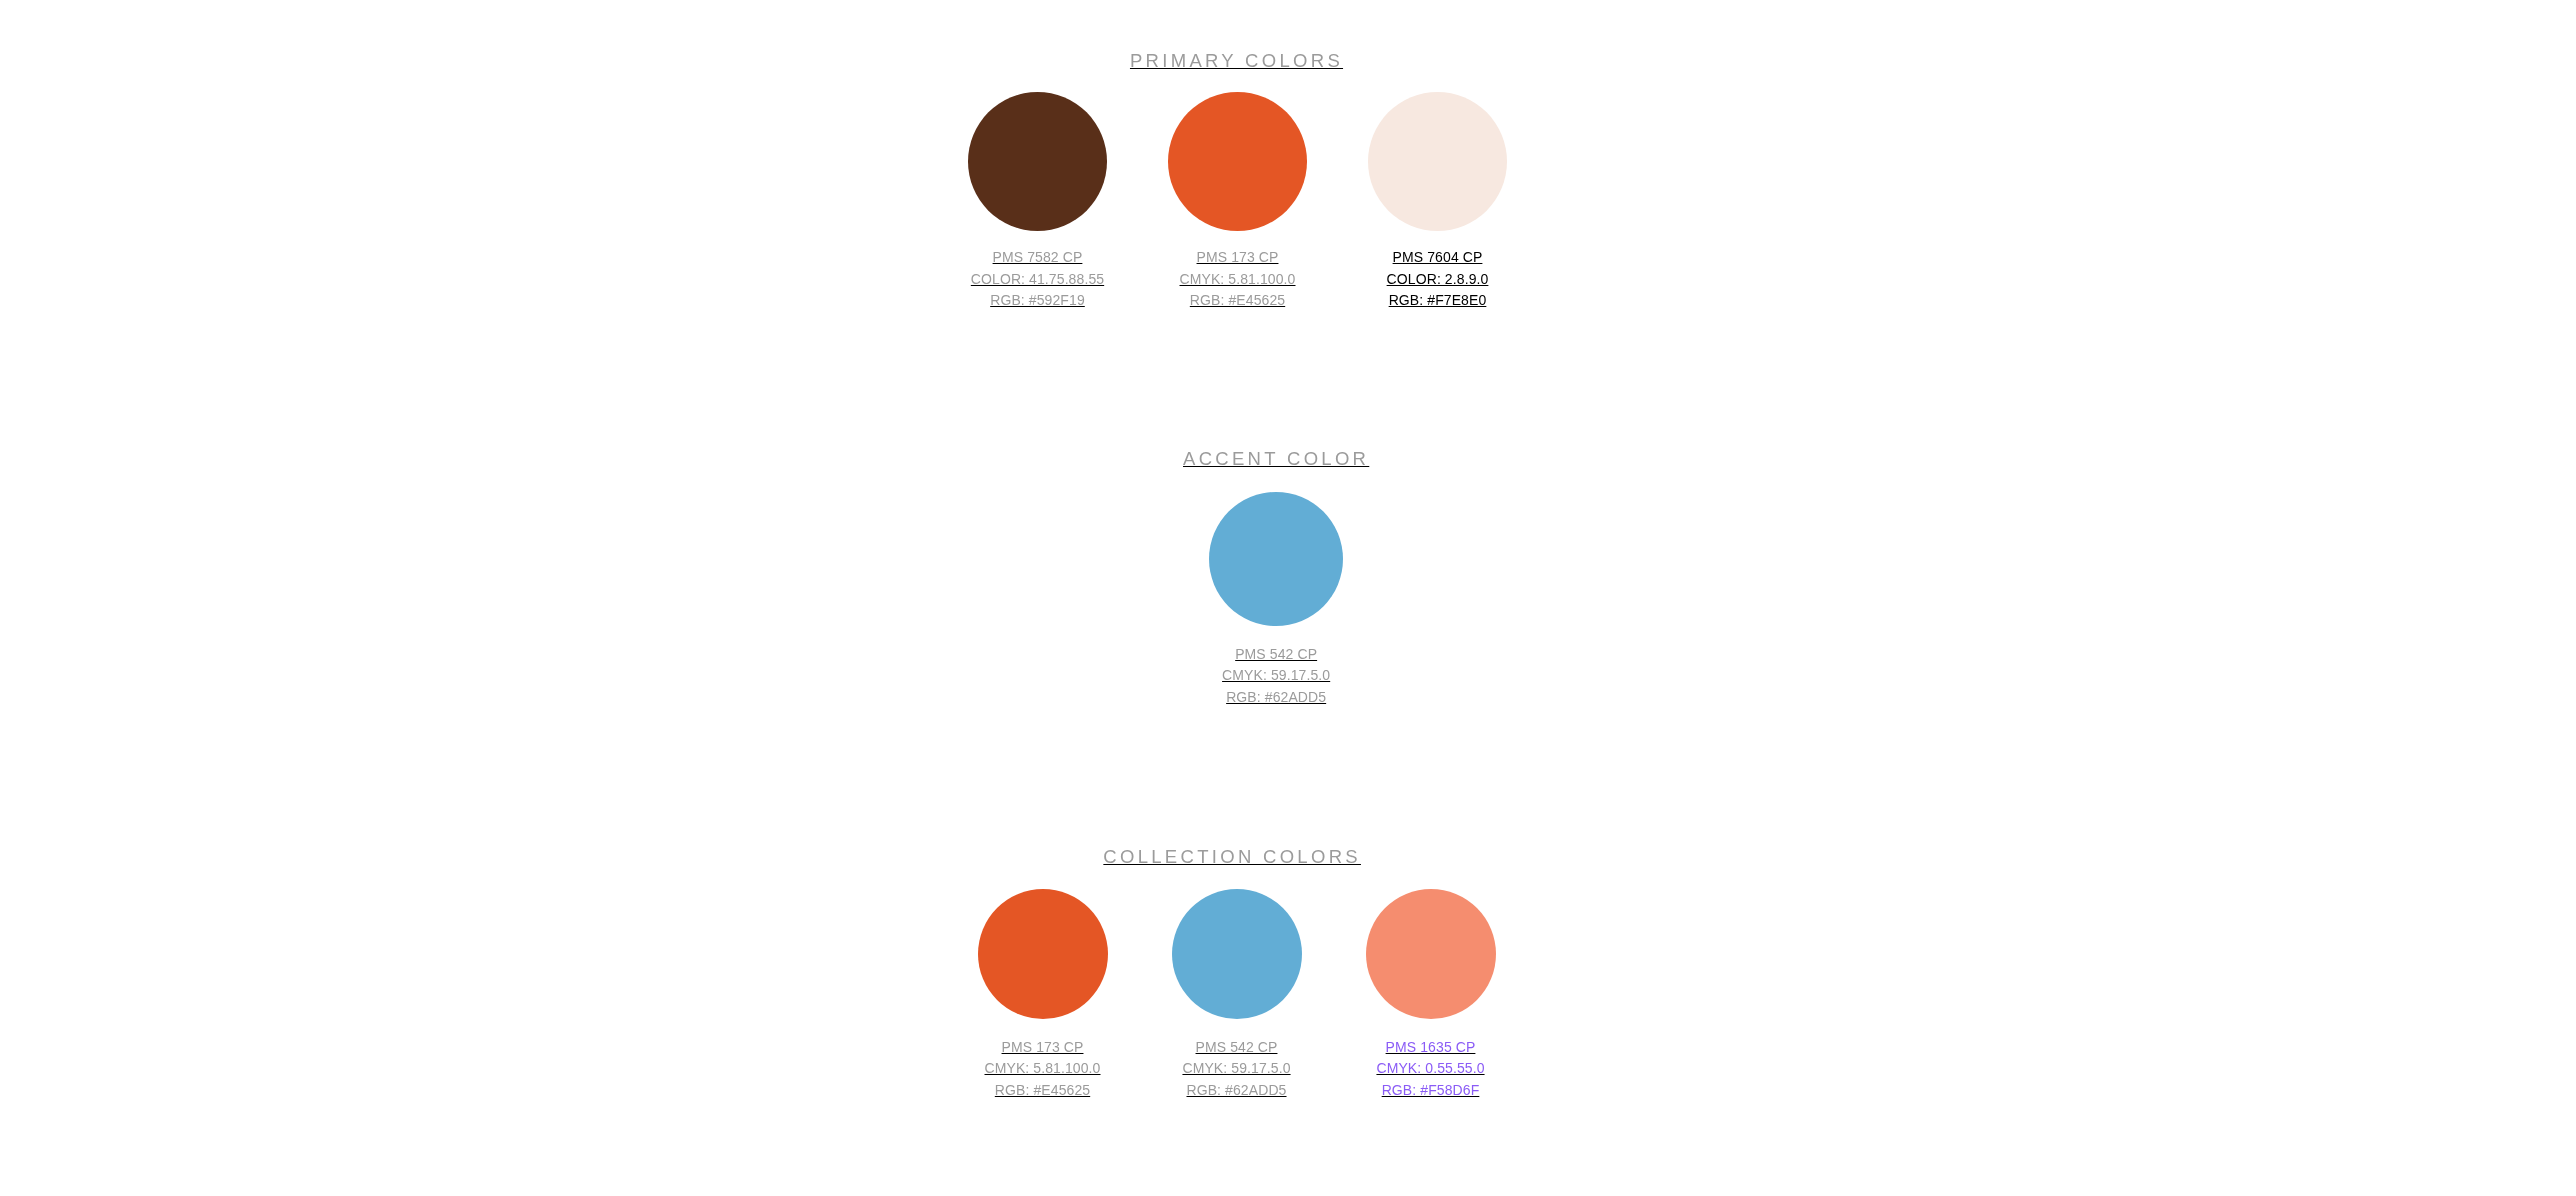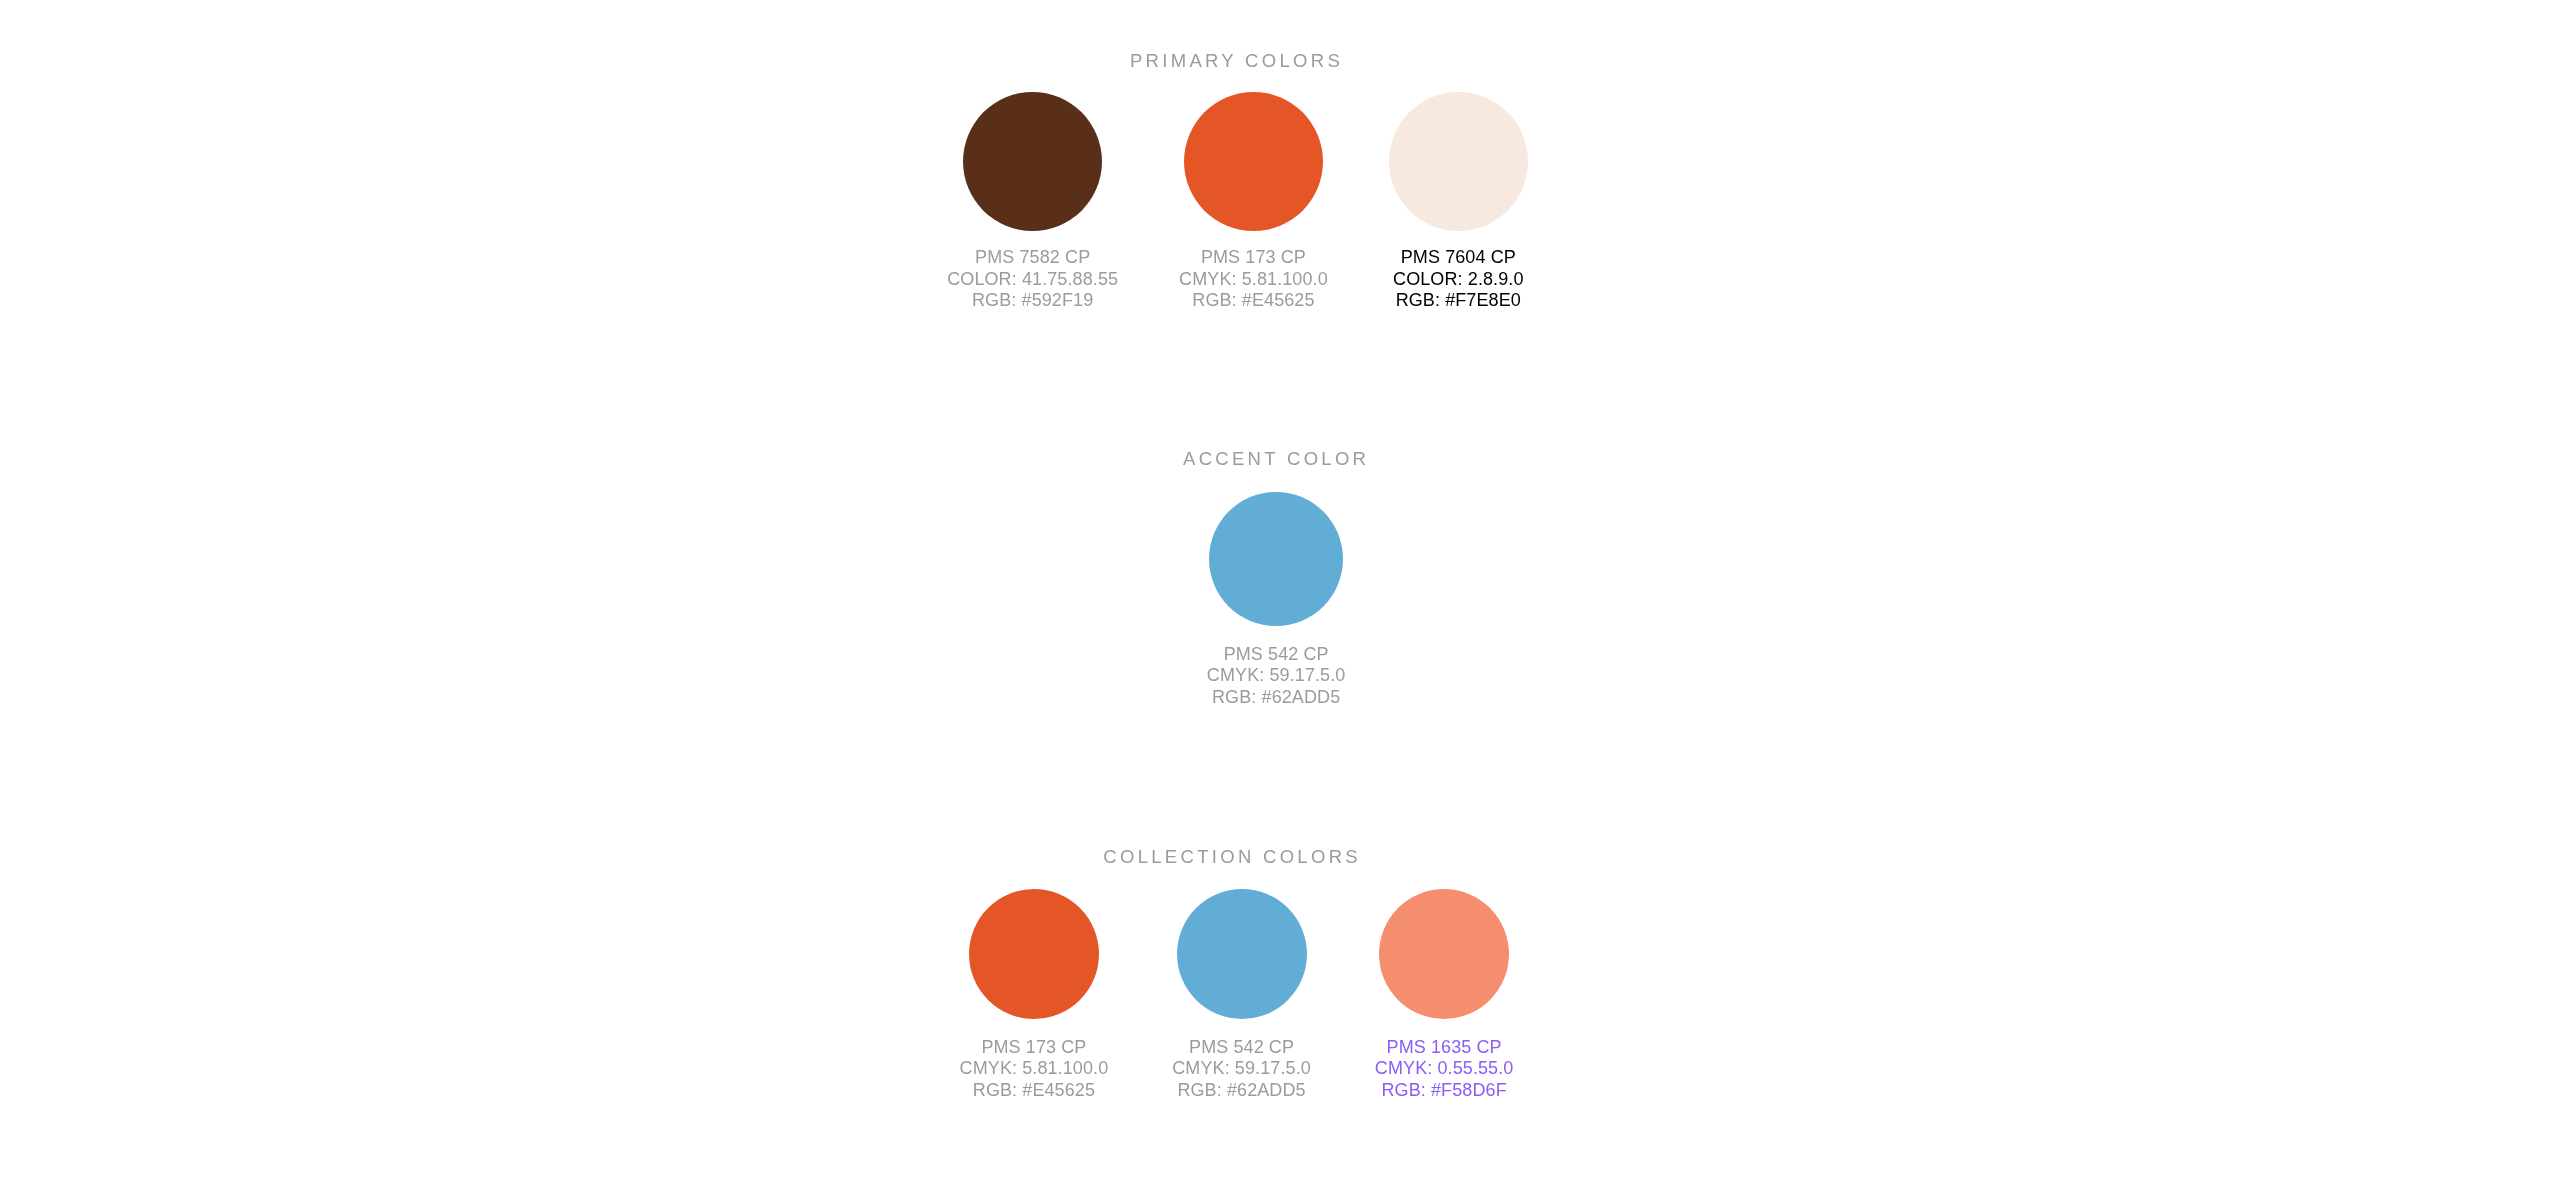--- a/index.html
+++ b/index.html
@@ -19,20 +19,21 @@
     position: relative;
     width: 2576px;
     height: 1196px;
   }
 
   
   .section {
     position: absolute;
     left: 0;
     width: 2448px;
+    text-decoration: underline;
   }
 
   .section-heading {
     text-align: center;
     color: #9b9b9b;
     font-size: 18.5px;
     letter-spacing: 3.3px;
     font-weight: 400;
     line-height: 1;
     white-space: nowrap;
@@ -51,21 +52,21 @@
   }
 
   .swatch-circle {
     border-radius: 50%;
     flex: none;
   }
 
   .swatch-caption {
     text-align: center;
     color: #9b9b9b;
-    font-size: 18px;
+    font-size: 14px;
     line-height: 21.5px;
     letter-spacing: 0.1px;
     white-space: nowrap;
   }
   .swatch-caption > div {
     white-space: nowrap;
   }
 
   
   #section-primary { top: 52px; }

